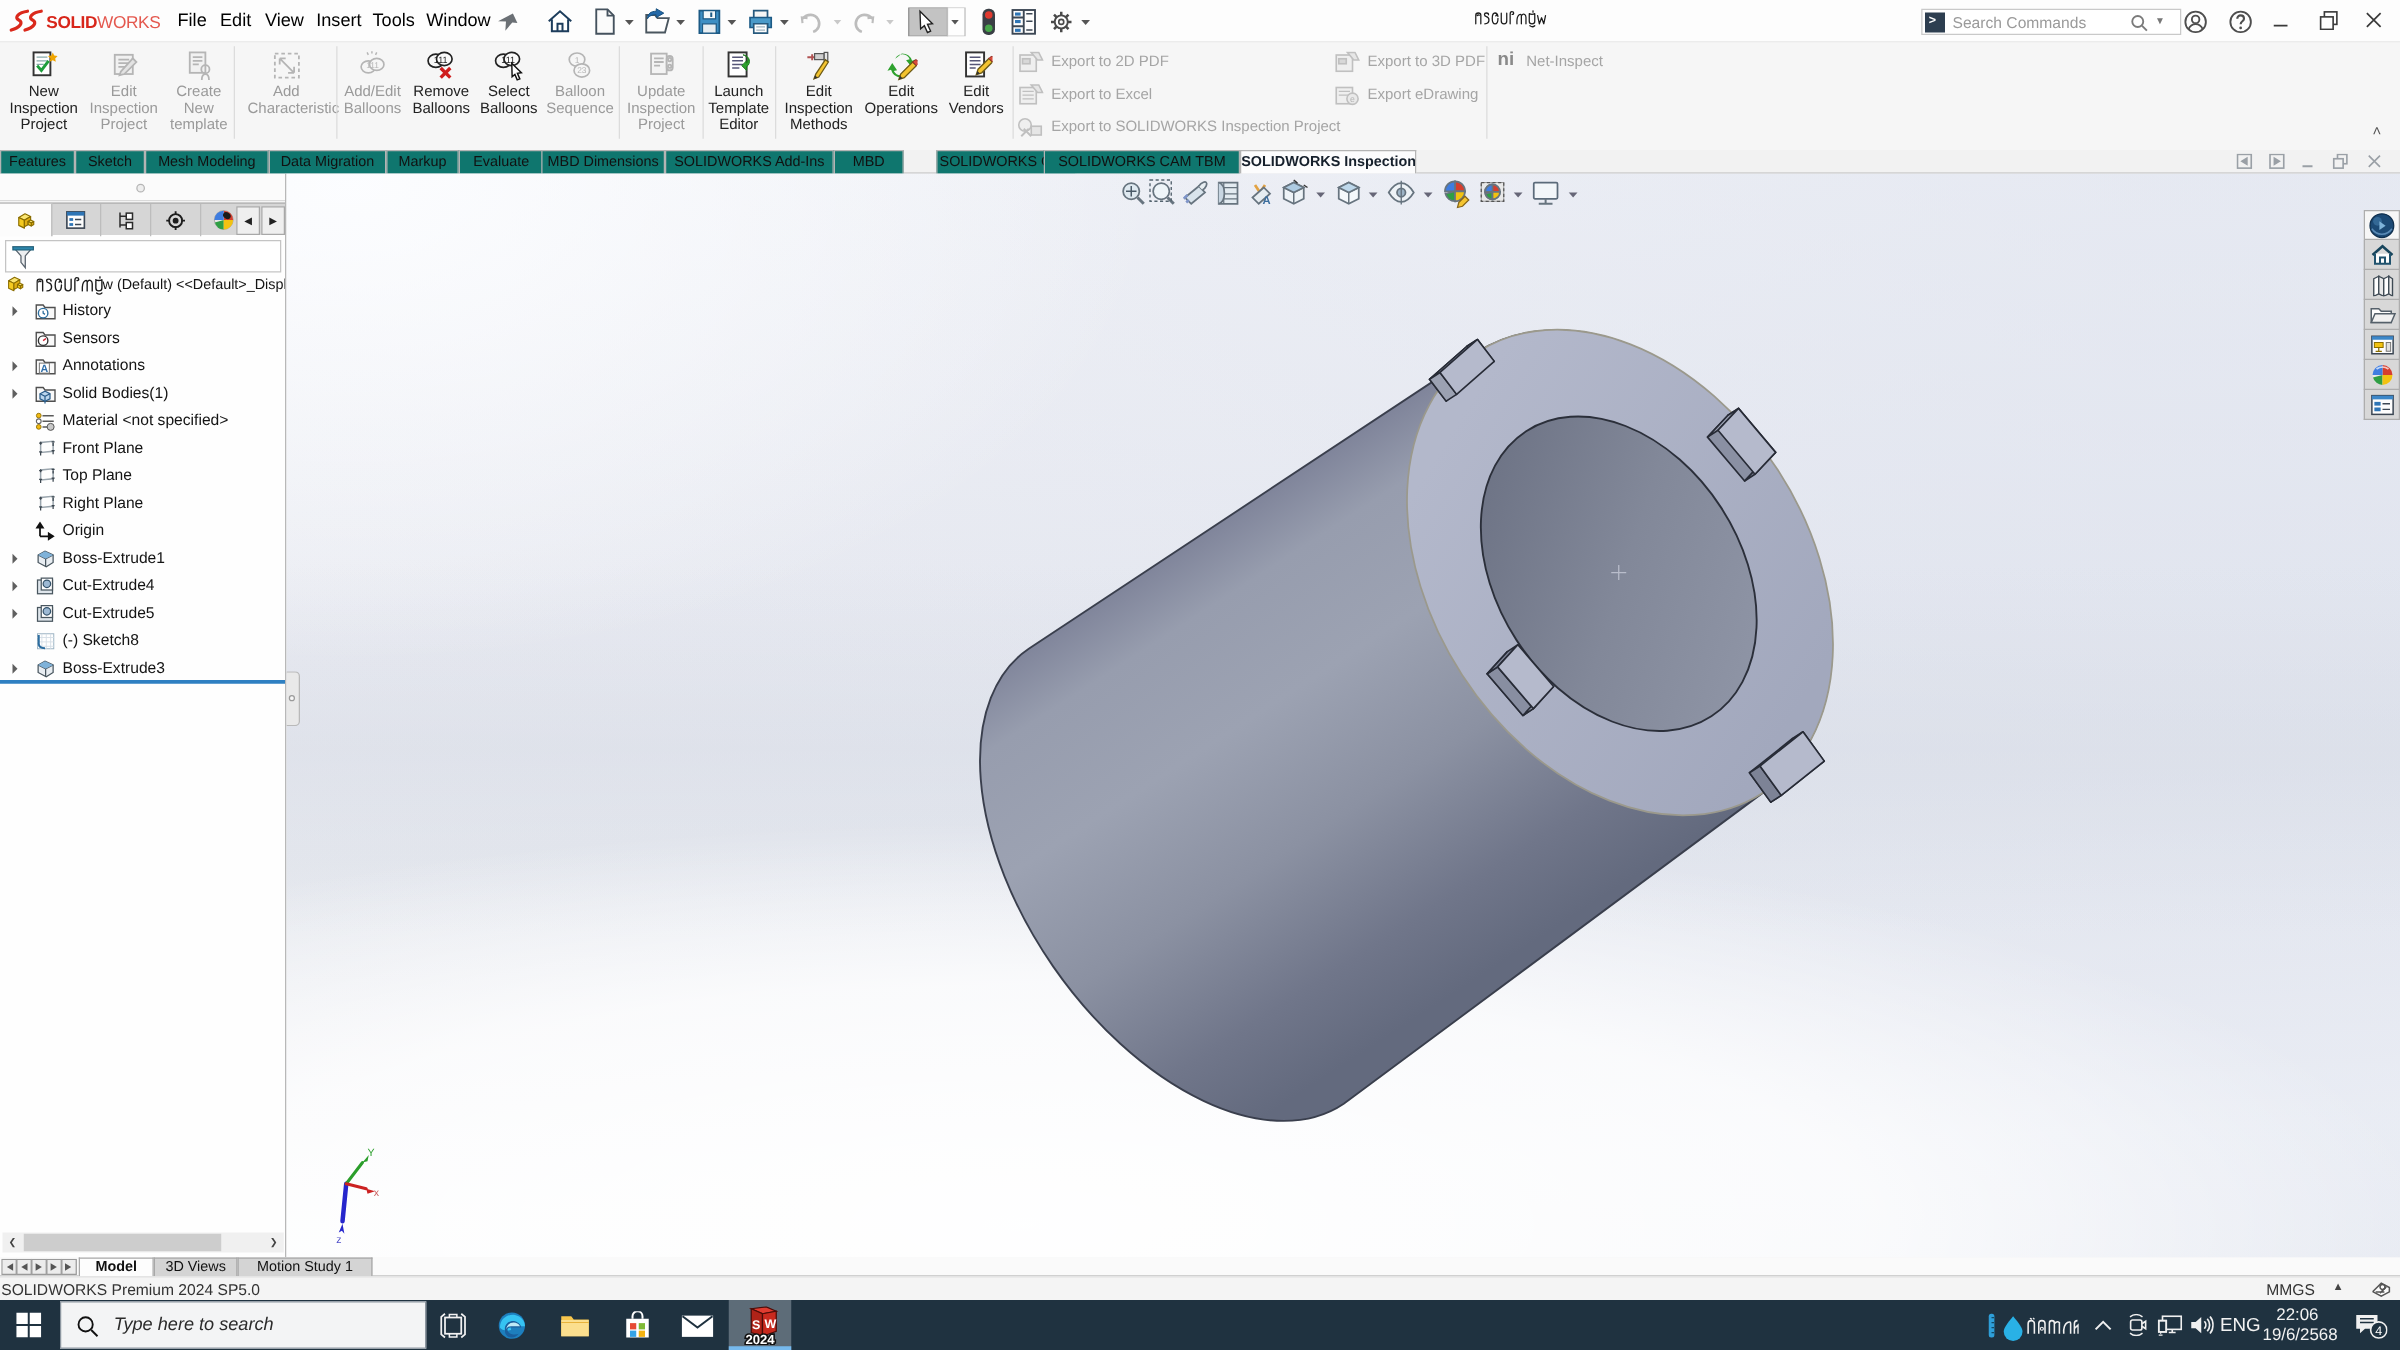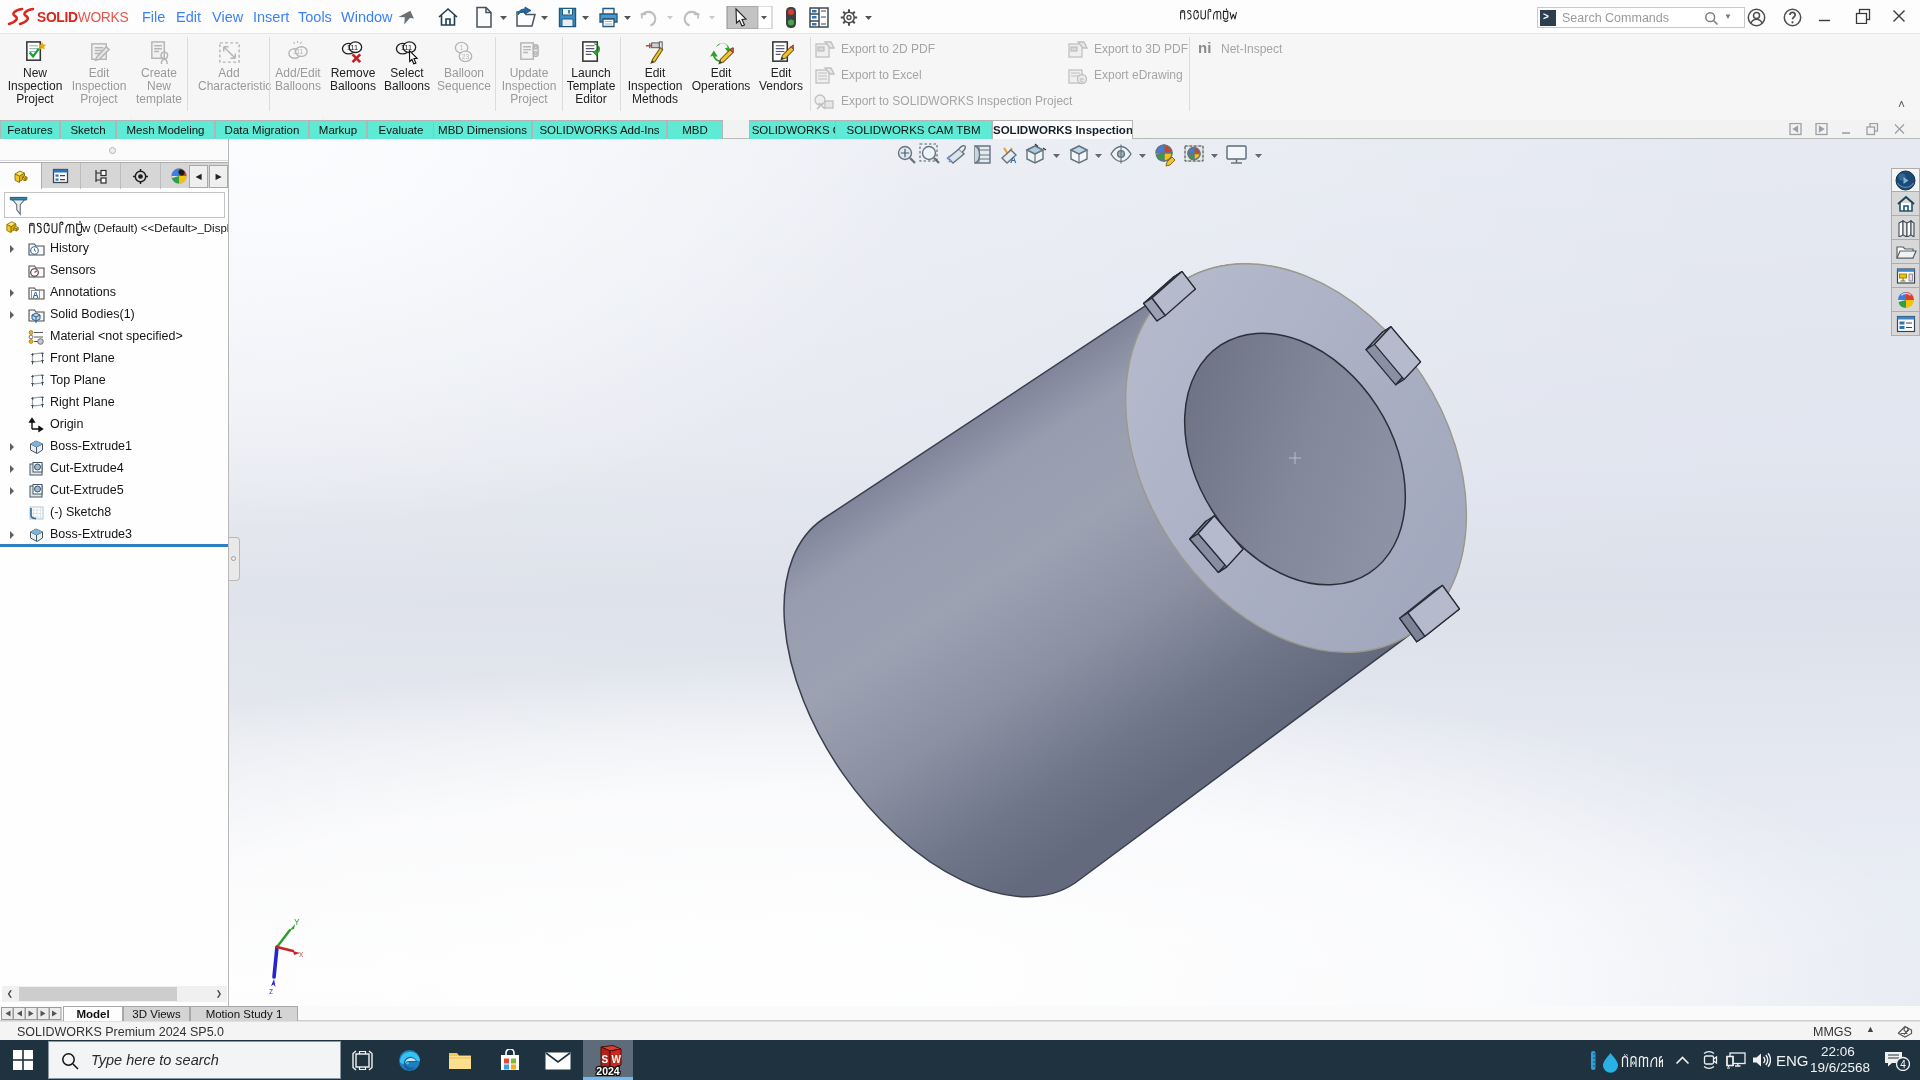--- a/index.html
+++ b/index.html
@@ -1,31 +1,31 @@
 <!DOCTYPE html>
 <html><head>
 <meta charset="utf-8">
 <style>
 * { margin:0; padding:0; box-sizing:border-box; }
 html,body { width:1920px; height:1080px; overflow:hidden; font-family:"Liberation Sans",sans-serif; }
 #root { position:relative; width:1920px; height:1080px; background:#f0f0f0; }
 .abs { position:absolute; }
 
 #titlebar { position:absolute; left:0; top:0; width:1920px; height:34px; background:#fdfdfd; border-bottom:1px solid #e6e6e6; }
-.menu { position:absolute; top:0; height:34px; line-height:34px; font-size:14.5px; color:#3b82f6; }
+.menu { position:absolute; top:0; height:34px; line-height:34px; font-size:14.5px; color:#000000; }
 
 #ribbon { position:absolute; left:0; top:34px; width:1920px; height:86px; background:#f6f6f6; }
 .rbtn { position:absolute; top:6px; text-align:center; font-size:12px; line-height:13px; color:#222; }
 .rbtn.dis { color:#9a9a9a; }
 .rbtn .ric { display:block; margin:0 auto 2px auto; width:25px; height:25px; }
 .rsep { position:absolute; top:3px; height:74px; width:1px; background:#dcdcdc; }
 .rexp { position:absolute; font-size:12px; color:#a5a5a5; height:20px; line-height:20px; }
 
 #tabrow { position:absolute; left:0; top:120px; width:1920px; height:19px; background:#f2f2f2; border-bottom:1px solid #b9b9b9;}
-.ctab { position:absolute; top:0; height:19px; background:#5eead4; border:1px solid #b4b4b4; border-bottom:none; color:#111; font-size:11.5px; text-align:center; line-height:18px; white-space:nowrap; overflow:hidden; }
+.ctab { position:absolute; top:0; height:19px; background:#0f766e; border:1px solid #b4b4b4; border-bottom:none; color:#111; font-size:11.5px; text-align:center; line-height:18px; white-space:nowrap; overflow:hidden; }
 .ctab.active { background:#fcfcfd; font-weight:bold; color:#16202c; }
 
 #main { position:absolute; left:0; top:139px; width:1920px; height:867px; background:#fff; }
 #viewport { position:absolute; left:229px; top:0; width:1691px; height:867px;
   background:
    radial-gradient(ellipse 1500px 430px at 35% 97%, rgba(255,255,255,0.96) 0%, rgba(255,255,255,0.75) 45%, rgba(255,255,255,0) 75%),
    radial-gradient(ellipse 1050px 620px at 3% 1%, rgba(252,253,255,0.97) 0%, rgba(252,253,255,0) 62%),
    linear-gradient(to bottom, rgba(219,223,233,0) 36%, rgba(216,220,230,0.5) 53%, rgba(219,223,233,0) 70%),
    linear-gradient(to right, rgba(226,230,240,0) 0%, rgba(221,226,238,0.55) 88%),
    linear-gradient(177deg, #f3f4f8 0%, #e8eaf1 40%, #e5e8ee 58%, #f0f1f5 76%, #f8f9fb 88%, #f5f6f8 100%);
@@ -748,21 +748,21 @@
           <path d="M27.5 3.5 l5 3 -5 3 z"></path>
           <path d="M39.5 3.5 l5 3 -5 3 z"></path>
           <path d="M57.5 3.5 v6 M51 3.5 l5 3 -5 3 z"></path>
         </g>
     </svg>
     <span class="btab" style="left:63px;width:60px;background:#fdfdfd;font-weight:bold;">Model</span>
     <span class="btab" style="left:123px;width:67px;">3D Views</span>
     <span class="btab" style="left:190px;width:108px;">Motion Study 1</span>
   </div>
   <div id="statusbar">
-      <span style="position:absolute;left:17px;top:3px;">SOLIDWORKS Premium 2024 SP5.0</span>
+      <span style="position:absolute;left:1px;top:3px;">SOLIDWORKS Premium 2024 SP5.0</span>
       <span style="position:absolute;left:1813px;top:3px;">MMGS</span>
       <span style="position:absolute;left:1866px;top:2px;font-size:9px;color:#444;">▲</span>
       <svg style="position:absolute;left:1897px;top:2px" width="16" height="15" viewBox="0 0 16 15" fill="none" stroke="#555" stroke-width="1.2">
         <path d="M1.5 9 L8 2.5 L14.5 6 L14.5 9.5 L8 13 L1.5 9.5 Z" fill="#fbfbfb"></path>
         <circle cx="9" cy="5.5" r="2"></circle>
         <path d="M3.5 9.5 h7 M12 5.5 l-5 5"></path>
       </svg>
     </div>
   <div id="taskbar">
     <svg class="abs" style="left:13px;top:10px" width="20" height="20" viewBox="0 0 20 20" fill="#fff">

